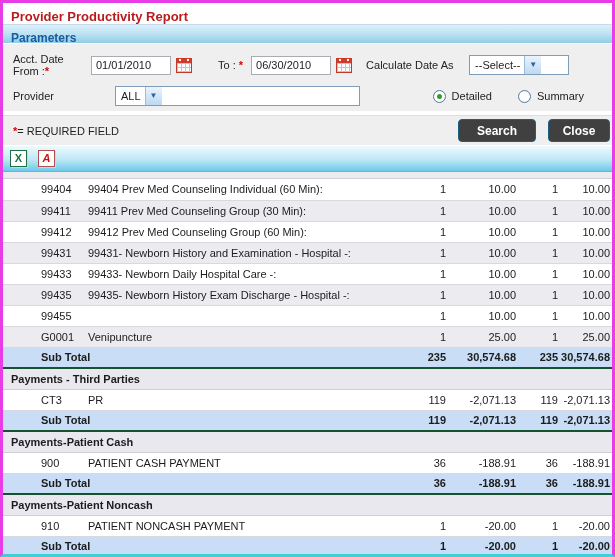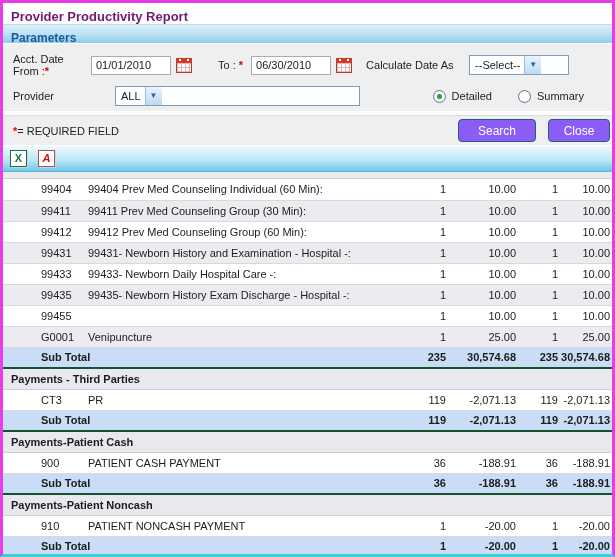--- a/index.html
+++ b/index.html
@@ -14,21 +14,21 @@
     overflow: hidden;
     position: relative;
   }
 
   
   .titlebar {
     height: 22px; background: #FFF;
     padding: 4px 0 0 8px;
     border-bottom: 1px solid #C9D9E8;
   }
-  .titlebar .title { color: #701a75; font-weight: bold; font-size: 13px; text-align: right; }
+  .titlebar .title { color: #b91c1c; font-weight: bold; font-size: 13px; text-align: right; }
 
   
   .params-header {
     height: 19px;
     background: linear-gradient(#DBF0FA, #BFE4F3 45%, #8FCDE7);
     border-bottom: 1px solid #FFF;
     padding: 3px 0 0 8px;
   }
   .params-header span { color: #1A5A9E; font-weight: bold; font-size: 12px; }
 
@@ -97,21 +97,21 @@
   .required-row {
     margin-top: 4px;
     background: #EFEFEF;
     border-top: 1px solid #DDDDDD;
     height: 30px;
     display: flex; align-items: center;
     padding: 0 2px 0 10px;
     font-size: 11px; color: #222;
   }
   .btn {
-    background: #8b5cf6; color: #FFF; font-weight: normal; font-size: 12px;
+    background: #404040; color: #FFF; font-weight: bold; font-size: 12px;
     font-family: "Liberation Sans", sans-serif;
     border: 1px solid #215E86; border-radius: 4px;
     height: 23px; width: 78px; cursor: pointer;
   }
   .btn-search { margin-left: auto; }
   .btn-close { margin-left: 12px; width: 62px; }
 
   
   .toolbar {
     height: 27px;

